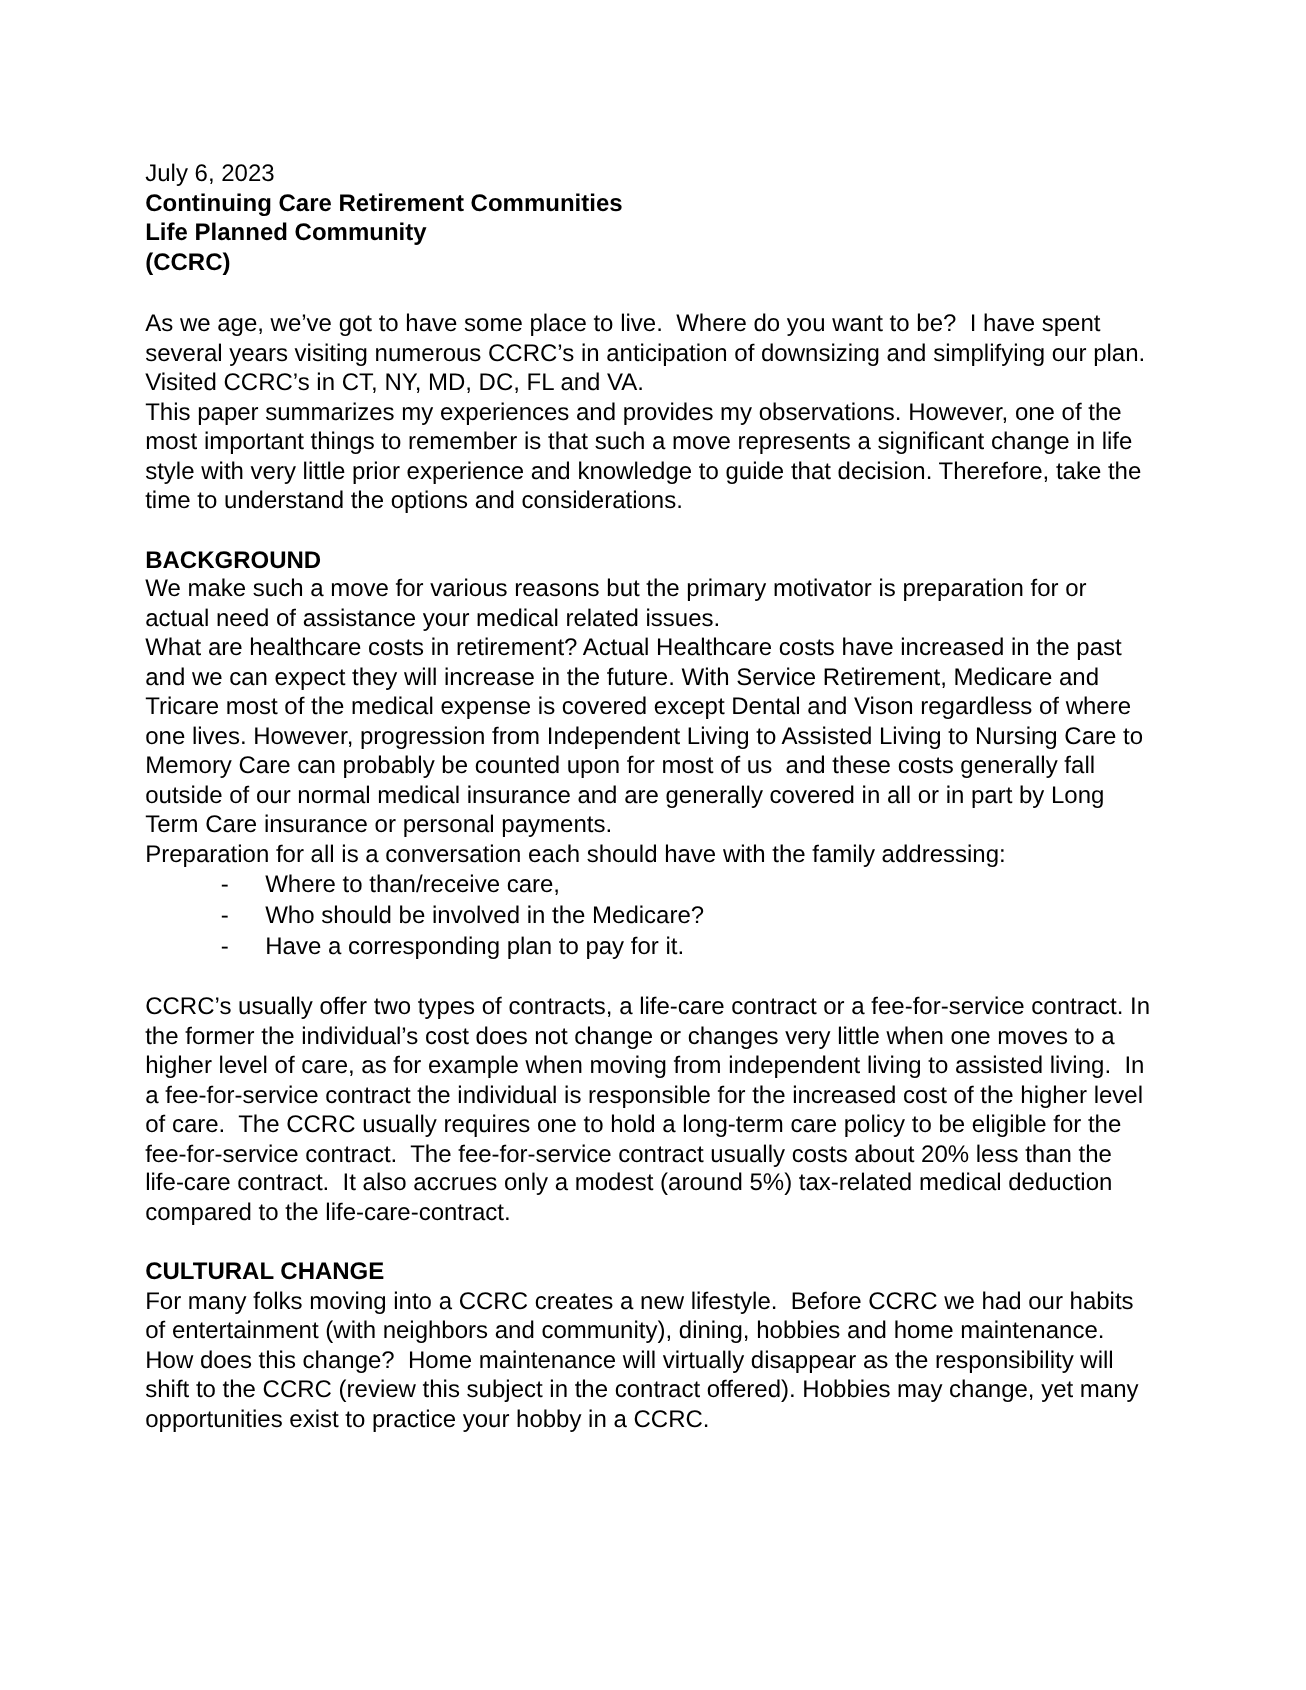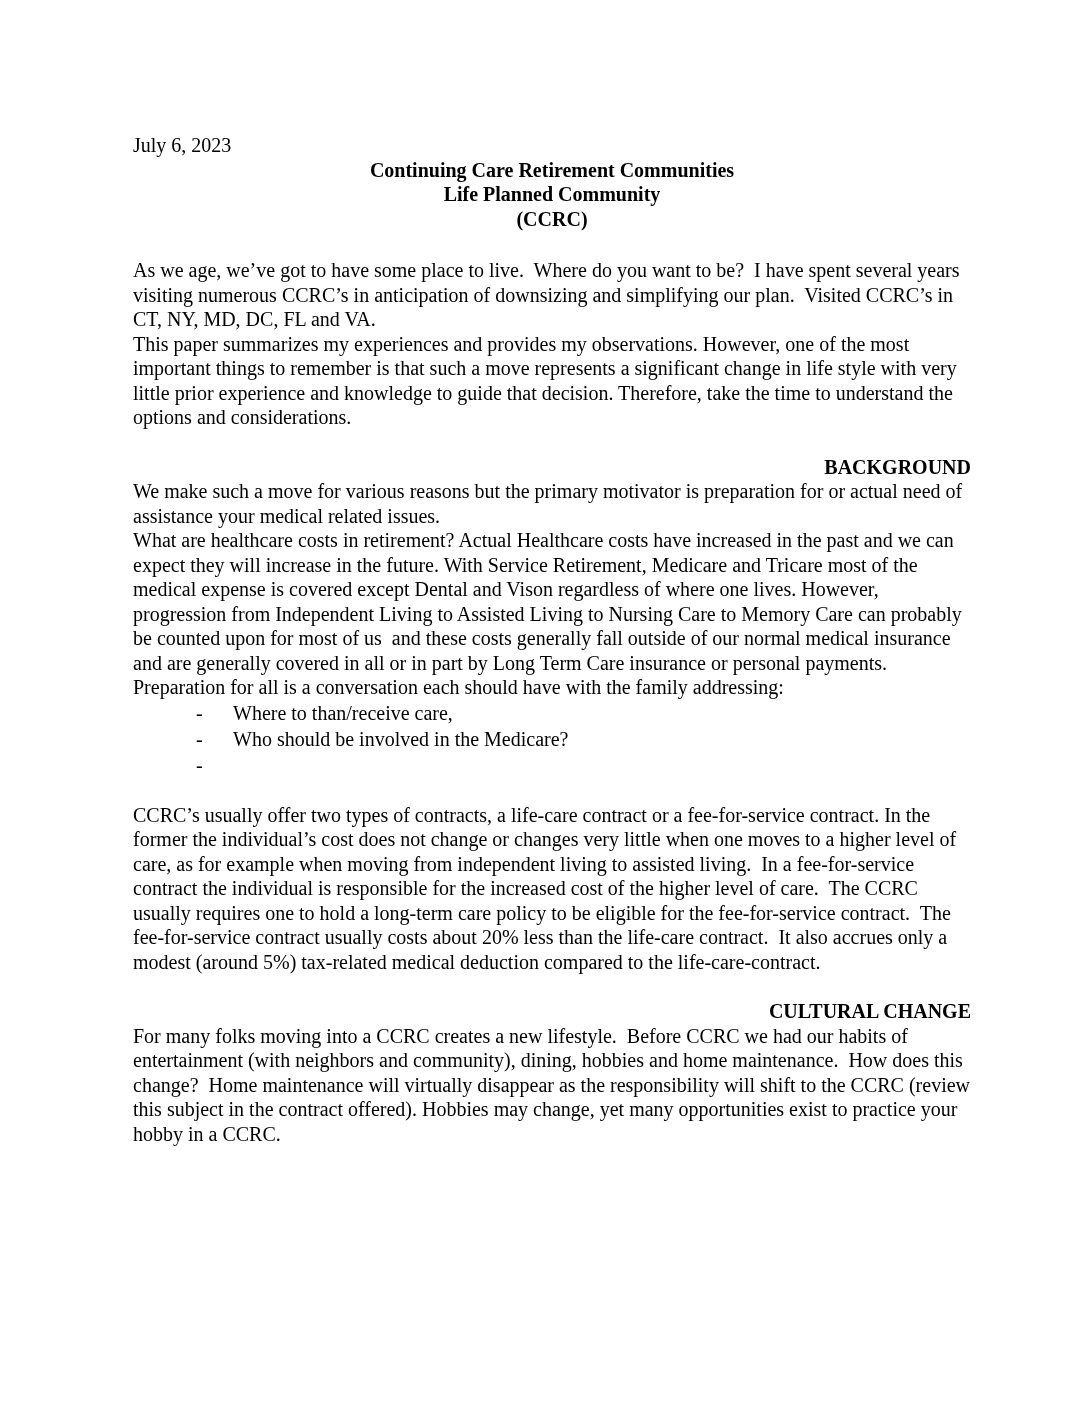--- a/index.html
+++ b/index.html
@@ -9,44 +9,42 @@
   }
   .page {
     position: relative;
     width: 1088px;
     height: 1408px;
     background: #ffffff;
     overflow: hidden;
   }
   .content {
     position: absolute;
-    left: 133px;
+    left: 121px;
     top: 133px;
     width: 838px;
-    font-family: Liberation Serif, serif;
+    font-family: Liberation Sans, sans-serif;
     font-size: 20px;
     line-height: 24.5px;
     color: #000000;
   }
   .date-line {
     margin: 0;
   }
   .title-line {
     margin: 0;
-    text-align: center;
     font-weight: bold;
   }
   .para {
     margin: 0;
     white-space: pre-wrap;
   }
   .heading {
     margin: 0;
     font-weight: bold;
-    text-align: right;
   }
   .spacer {
     height: 25px;
   }
   .small-spacer {
     height: 27px;
   }
   ul.bullets {
     list-style: none;
     margin: 0;
@@ -92,20 +90,21 @@
       <li>
         <span class="dash">-</span>
         <span>Where to than/receive care,</span>
       </li>
       <li>
         <span class="dash">-</span>
         <span>Who should be involved in the Medicare?</span>
       </li>
       <li>
         <span class="dash">-</span>
+        <span>Have a corresponding plan to pay for it.</span>
       </li>
     </ul>
 
     <div class="spacer"></div>
 
     <p class="para">CCRC’s usually offer two types of contracts, a life-care contract or a fee-for-service contract. In the former the individual’s cost does not change or changes very little when one moves to a higher level of care, as for example when moving from independent living to assisted living.  In a fee-for-service contract the individual is responsible for the increased cost of the higher level of care.  The CCRC usually requires one to hold a long-term care policy to be eligible for the fee-for-service contract.  The fee-for-service contract usually costs about 20% less than the life-care contract.  It also accrues only a modest (around 5%) tax-related medical deduction compared to the life-care-contract.</p>
 
     <div class="spacer"></div>
 
     <p class="heading">CULTURAL CHANGE</p>

